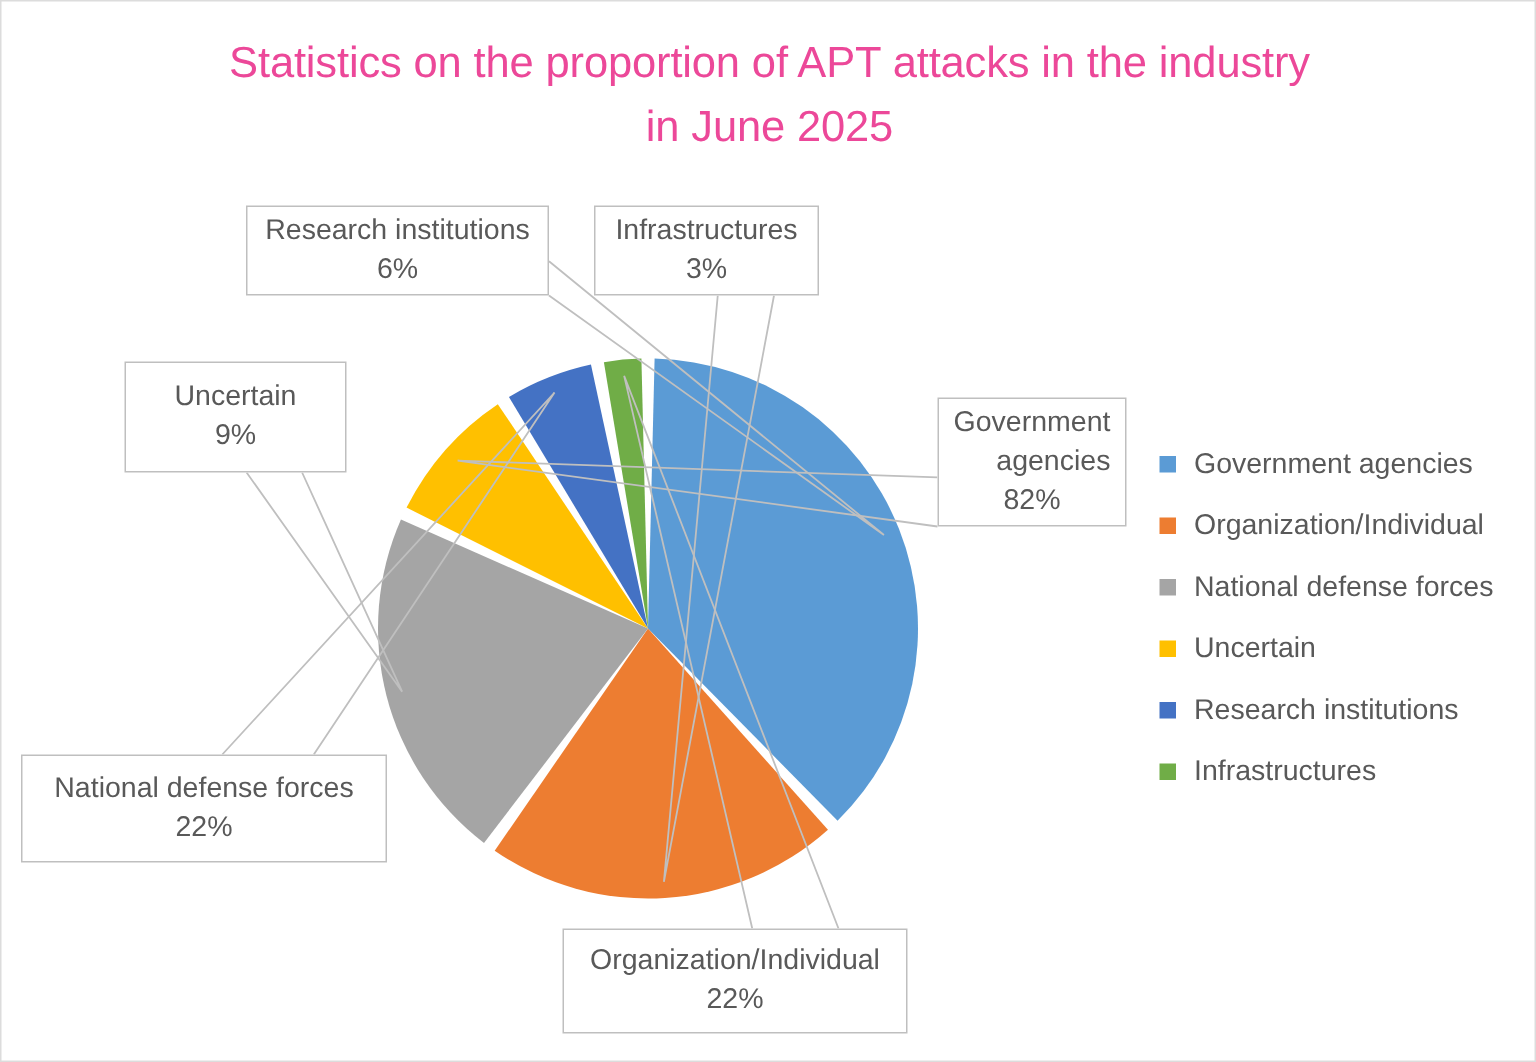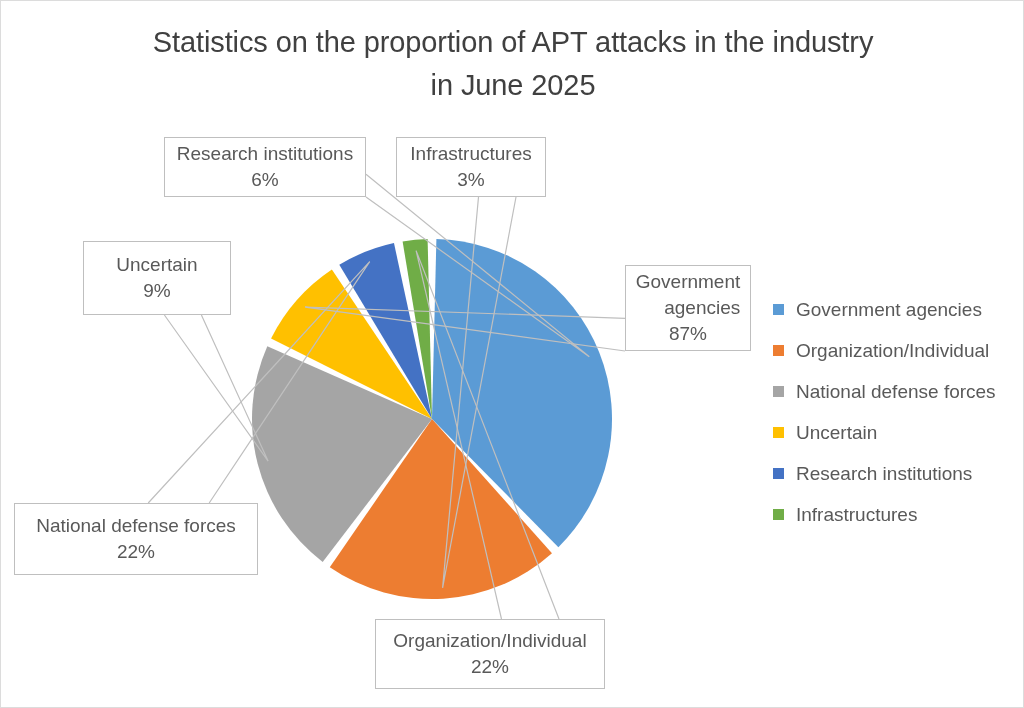--- a/index.html
+++ b/index.html
@@ -20,21 +20,21 @@
     overflow: hidden;
   }
   #chart-title {
     position: absolute;
     left: 60px;
     top: 20px;
     width: 904px;
     text-align: center;
     font-size: 29px;
     line-height: 43px;
-    color: #404040;
+    color: #ec4899;
     font-weight: 400;
     letter-spacing: -0.1px;
     white-space: pre-line;
   }
   #pie-svg {
     position: absolute;
     left: 0;
     top: 0;
   }
   #callout-layer {
@@ -122,21 +122,21 @@
         <div class="callout-name">Infrastructures</div>
         <div class="callout-value">3%</div>
       </div>
       <div class="callout-box" style="left: 82px; top: 240px; width: 148px; height: 74px;">
         <div class="callout-name">Uncertain</div>
         <div class="callout-value">9%</div>
       </div>
       <div class="callout-box" style="left: 624px; top: 264px; width: 126px; height: 86px; text-align: right;">
         <div class="callout-name">Government
 agencies</div>
-        <div class="callout-value">87%</div>
+        <div class="callout-value">82%</div>
       </div>
       <div class="callout-box" style="left: 13px; top: 502px; width: 244px; height: 72px;">
         <div class="callout-name">National defense forces</div>
         <div class="callout-value">22%</div>
       </div>
       <div class="callout-box" style="left: 374px; top: 618px; width: 230px; height: 70px;">
         <div class="callout-name">Organization/Individual</div>
         <div class="callout-value">22%</div>
       </div>
     </div>

